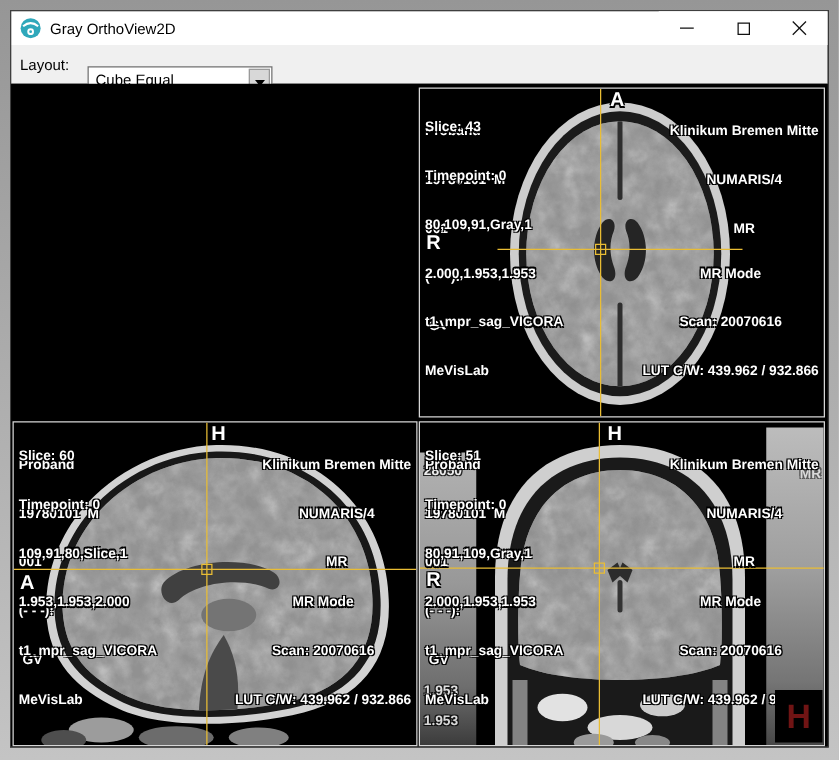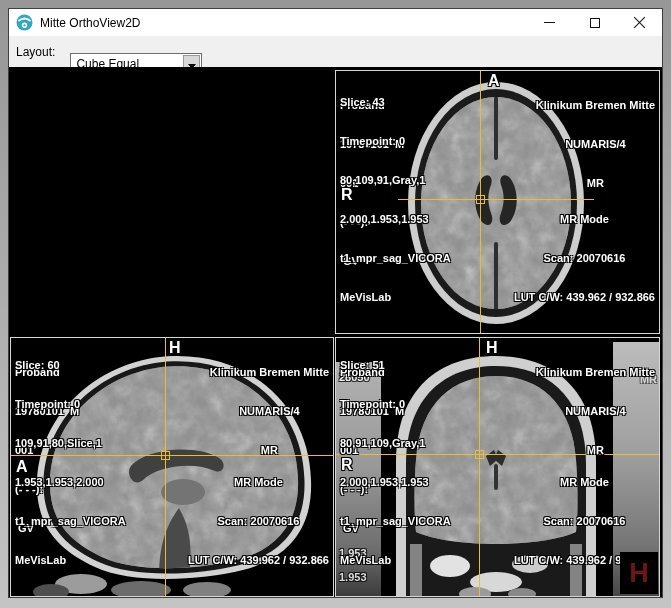--- a/index.html
+++ b/index.html
@@ -18,21 +18,21 @@
   .glyph-min{width:11px;height:1px;background:#111;}
   .glyph-max{width:10px;height:10px;border:1px solid #111;}
   .glyph-close{position:relative;width:13px;height:13px;}
   .glyph-close::before,.glyph-close::after{content:"";position:absolute;left:-1px;top:6px;width:15px;height:1px;background:#111;}
   .glyph-close::before{transform:rotate(45deg)}
   .glyph-close::after{transform:rotate(-45deg)}
   
   #toolbar{position:absolute;left:0;top:27px;right:0;height:31px;background:#f0f0f0;
     display:flex;align-items:center;text-align:right;}
   #layout-label{margin-left:7px;font-size:12px;color:#000;}
-  #layout-combo{position:relative;margin-left:15px;width:132px;height:22px;background:#fff;
+  #layout-combo{position:relative;margin-left:15px;width:148px;height:22px;background:#fff;
     border:1px solid #6e6e6e;margin-top:24px;}
   #combo-value{position:absolute;left:5px;top:3px;font-size:12px;color:#000;}
   #combo-arrow-btn{position:absolute;top:1px;right:1px;bottom:1px;width:17px;background:#d8d8d8;
     border:1px solid #9a9a9a;display:flex;align-items:flex-start;justify-content:center;}
   .tri-down{width:0;height:0;border:4px solid transparent;border-top:5px solid #000;margin-top:8px;}
   
   #grid{position:absolute;left:0;top:58px;width:653px;height:530px;background:#000;}
   .vp{position:absolute;background:#000;border:1px solid #d6d6d6;overflow:hidden;}
   .vp-empty{border:none;}
   .brain{position:absolute;z-index:1;}
@@ -55,21 +55,21 @@
 <div id="stage">
   <div id="win">
 
     <div id="titlebar">
       <svg width="17" height="17" viewBox="0 0 17 17" style="margin-left:7px">
         <circle cx="8.5" cy="8.5" r="8" fill="#2fa8bb"></circle>
         <path d="M2.5,7 q6,-5 12,0" stroke="#fff" stroke-width="1.7" fill="none"></path>
         <circle cx="8.5" cy="11.3" r="2.7" fill="#fff"></circle>
         <circle cx="8.5" cy="11.3" r="1.1" fill="#2fa8bb"></circle>
       </svg>
-      <span id="title">Mitte OrthoView2D</span>
+      <span id="title">Gray OrthoView2D</span>
       <div id="win-buttons">
         <div class="winbtn">
             <span class="glyph-min"></span>
           </div>
         <div class="winbtn">
             <span class="glyph-max"></span>
           </div>
         <div class="winbtn">
             <span class="glyph-close"></span>
           </div>

